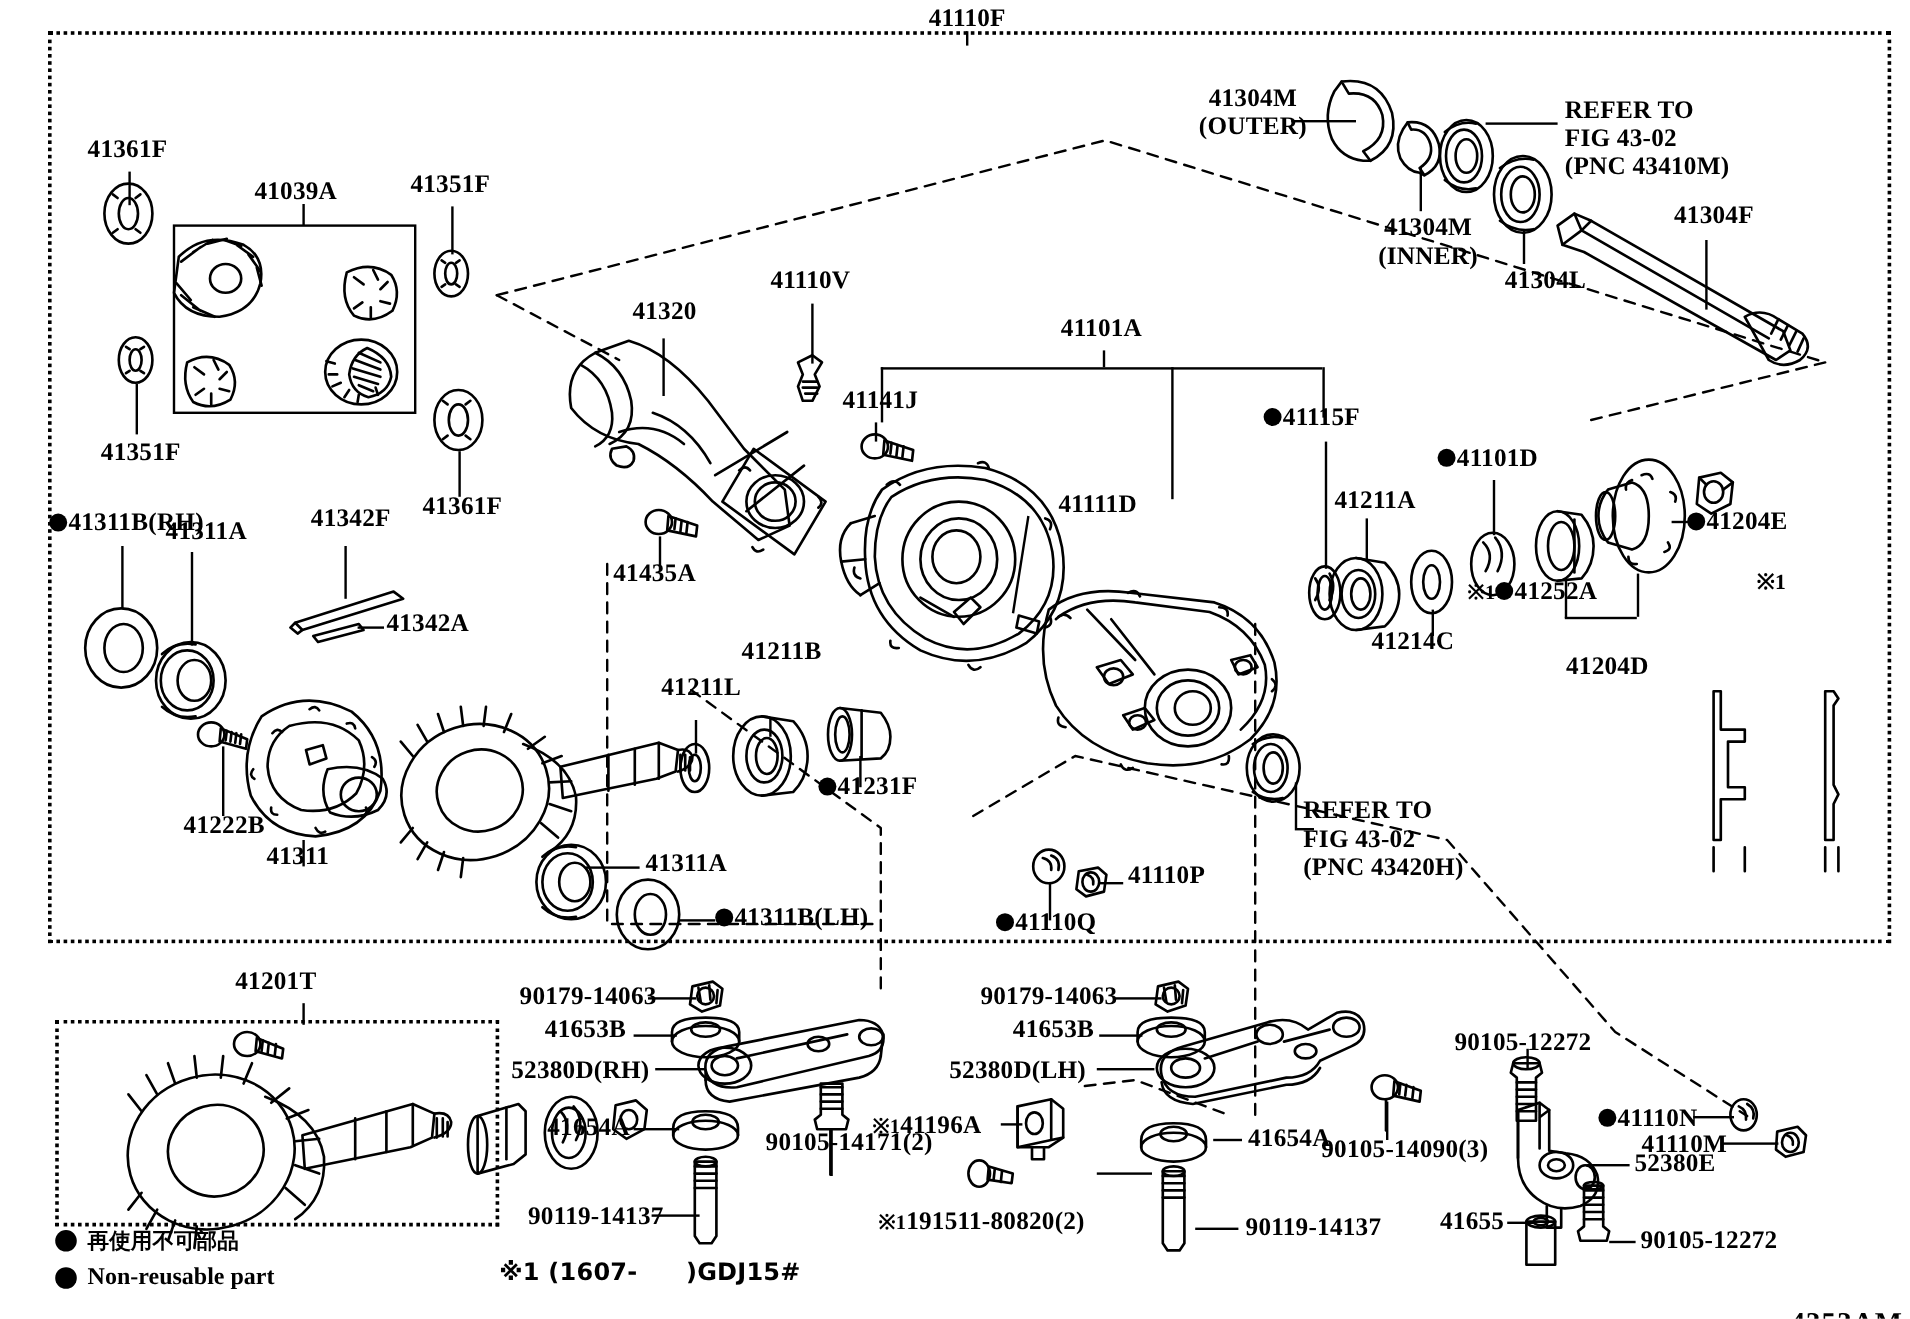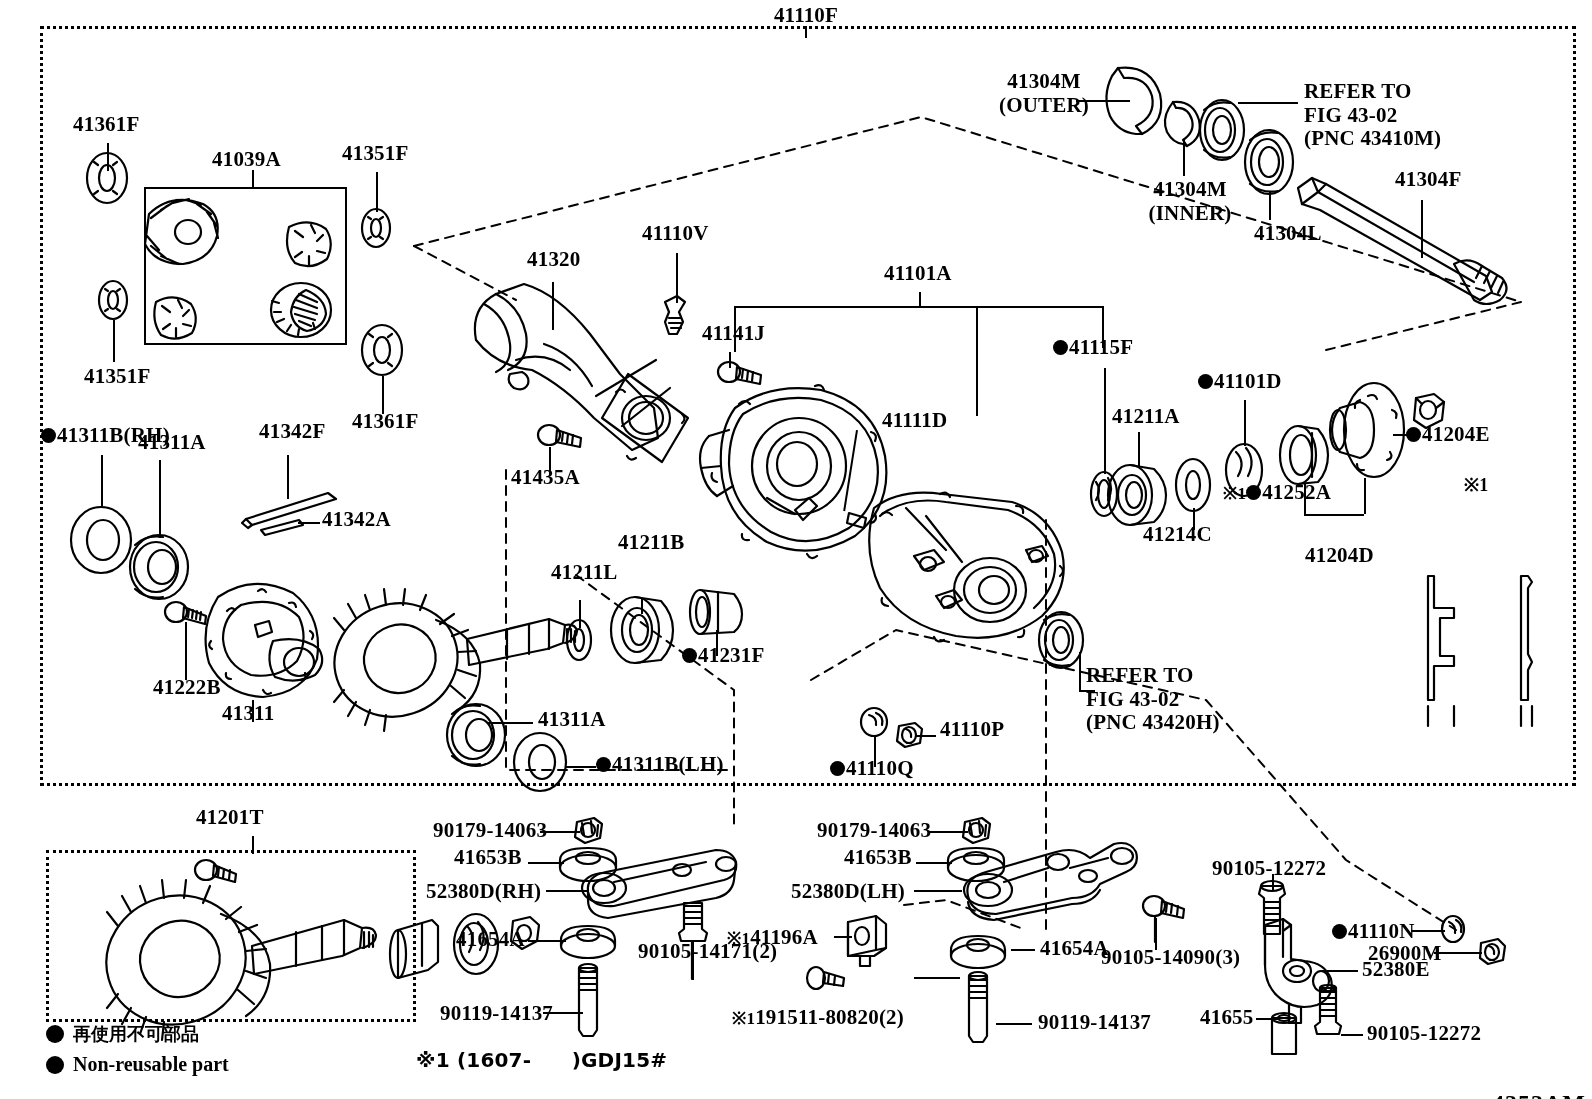--- a/index.html
+++ b/index.html
@@ -713,21 +713,21 @@
     <span class="sm" style="font-size:17px;">※1</span><span>191511-80820(2)</span>
   </div>
   <div class="lbl" style="left:1024px;top:937px;">41654A</div>
   <div class="lbl" style="left:1022px;top:1011px;">90119-14137</div>
   <div class="lbl" style="left:1085px;top:946px;">90105-14090(3)</div>
 
   <div class="lbl" style="left:1196px;top:857px;">90105-12272</div>
   <div class="lbl" style="left:1316px;top:920px;">
     <span class="dot"></span><span>41110N</span>
   </div>
-  <div class="lbl" style="left:1352px;top:942px;">26900M</div>
+  <div class="lbl" style="left:1352px;top:942px;">41110M</div>
   <div class="lbl" style="left:1346px;top:958px;">52380E</div>
   <div class="lbl" style="left:1184px;top:1006px;">41655</div>
   <div class="lbl" style="left:1351px;top:1022px;">90105-12272</div>
 
   <div class="legend" style="left:30px;top:1022px;">
     <div class="row">
       <div class="swatch"></div>
       <span style="font-family:'DejaVu Sans',sans-serif;font-size:18px;">再使用不可部品</span>
     </div>
     <div class="row">

